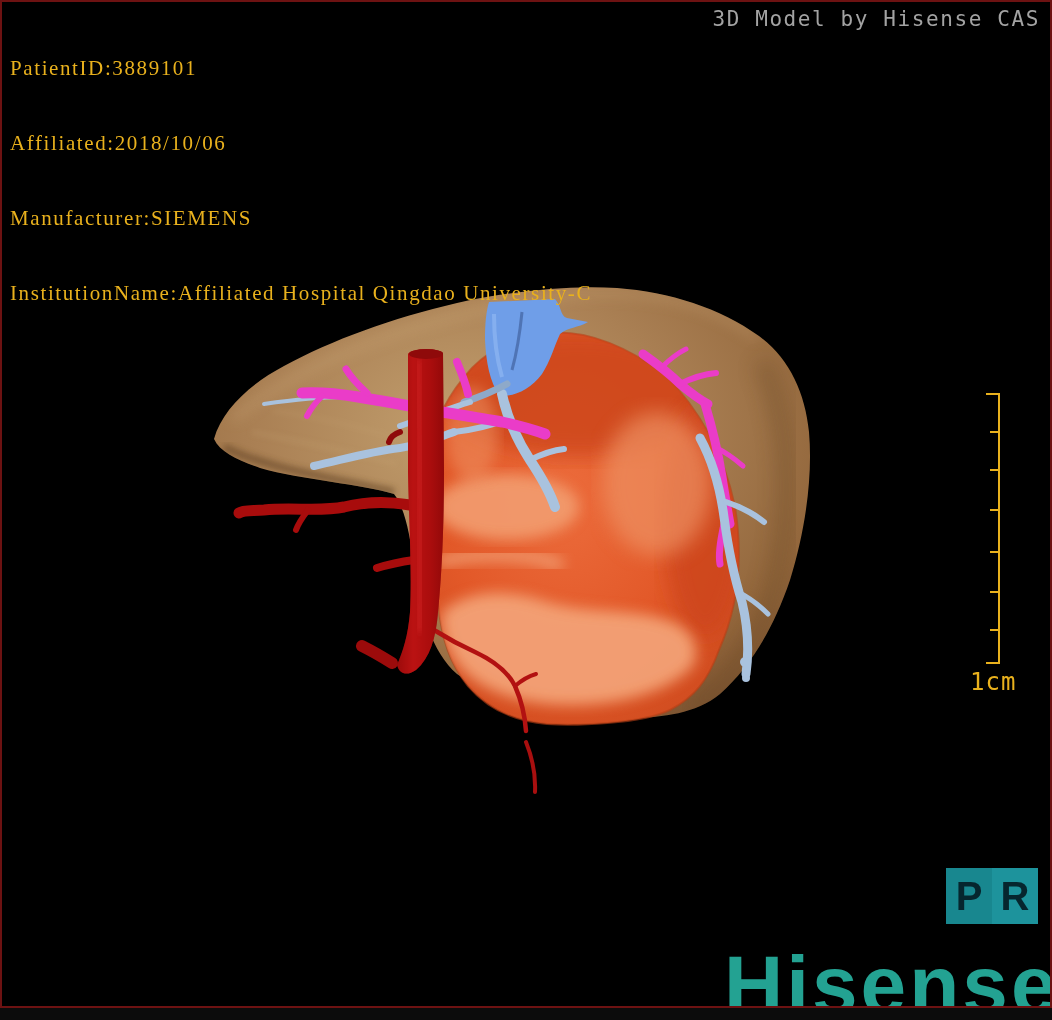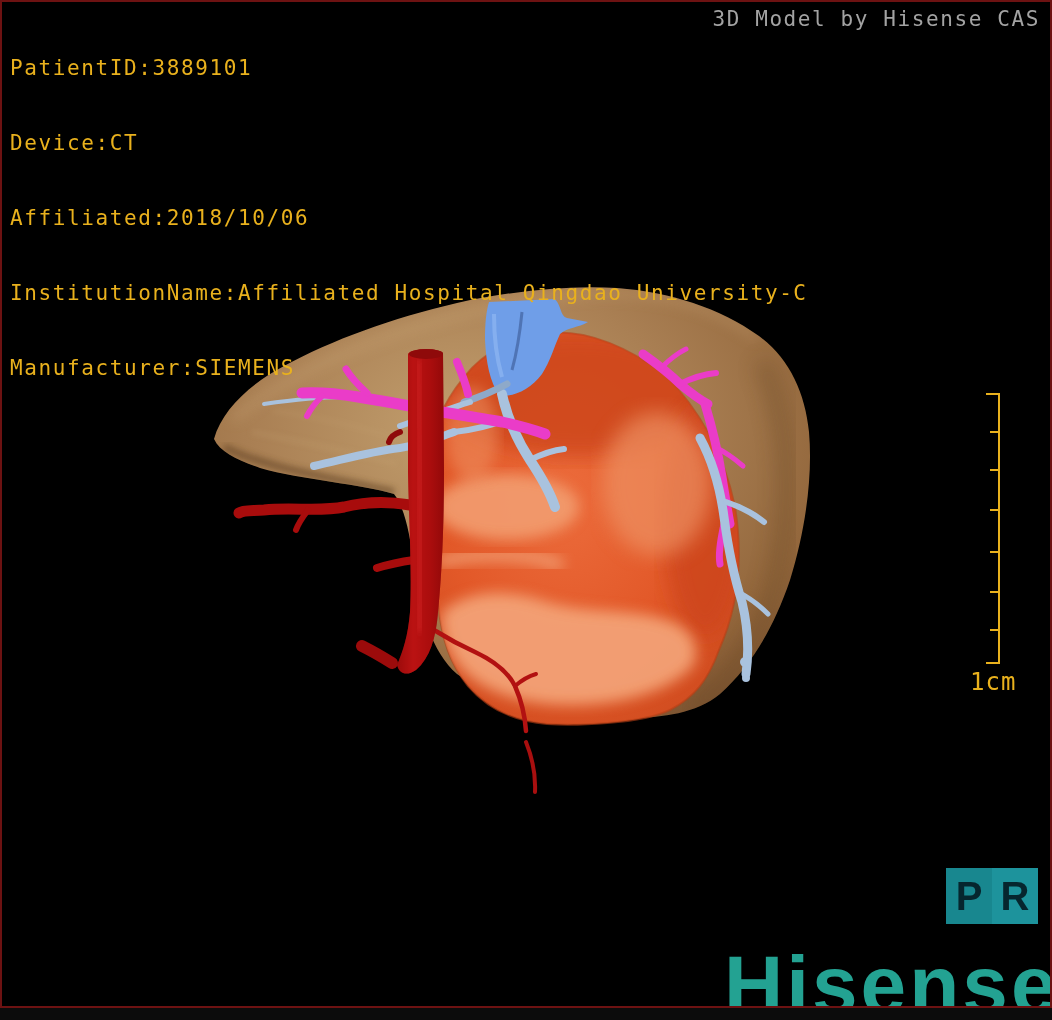--- a/index.html
+++ b/index.html
@@ -3,21 +3,21 @@
 <meta charset="utf-8">
 <style>
   html,body{margin:0;padding:0;background:#000;}
   body{width:1052px;height:1020px;position:relative;overflow:hidden;
        font-family:"DejaVu Sans Mono", monospace;}
   .frame{position:absolute;left:0;top:0;width:1052px;height:1008px;
          box-sizing:border-box;border:2px solid #6d1212;background:#000;overflow:hidden;}
   .bottom-strip{position:absolute;left:0;top:1008px;width:1052px;height:12px;background:#0c0c0c;}
   .viewport-svg{position:absolute;left:0;top:0;width:1048px;height:1004px;}
   .patient-block{position:absolute;left:8px;top:4px;color:#e9b11d;font-size:21px;
-                 line-height:25px;letter-spacing:1.6px;white-space:pre;}
+                 line-height:25px;letter-spacing:1.6px;white-space:pre;font-family:Liberation Serif, serif;}
   .watermark{position:absolute;right:10px;top:5px;color:#a3a3a3;font-size:21px;
              letter-spacing:1.6px;white-space:pre;}
   .volumes-block{position:absolute;left:8px;top:950px;font-size:21px;line-height:26px;
                  letter-spacing:1.6px;white-space:pre;}
   .volume-label{display:inline-block;width:212px;}
   .tumor-line{color:#e2432c;}
   .pr-badge{position:absolute;left:944px;top:866px;width:92px;height:56px;display:flex;}
   .pr-tile{width:46px;height:56px;display:flex;align-items:center;justify-content:center;
            color:#06262e;font-family:"Liberation Sans",sans-serif;font-weight:700;font-size:40px;}
   .pr-tile-p{background:#18878f;}
@@ -194,24 +194,23 @@
       <line x1="988" y1="550" x2="998" y2="550"></line>
       <line x1="988" y1="590" x2="998" y2="590"></line>
       <line x1="988" y1="628" x2="998" y2="628"></line>
       <line x1="984" y1="661" x2="998" y2="661"></line>
       <text x="968" y="688" fill="#e9b11d" stroke="none" font-size="24" font-family="DejaVu Sans Mono, monospace" letter-spacing="1">1cm</text>
     </g>
   </svg>
 
   <div class="patient-block">
     <div><span>PatientID:</span><span>3889101</span></div>
-    <div><span>Device:</span><span>CT</span></div>
     <div><span>Affiliated:</span><span>2018/10/06</span></div>
+    <div><span>Manufacturer:</span><span>SIEMENS</span></div>
     <div><span>InstitutionName:</span><span>Affiliated Hospital Qingdao University-C</span></div>
-    <div><span>Manufacturer:</span><span>SIEMENS</span></div>
   </div>
 
   <div class="watermark">3D Model by Hisense CAS</div>
 
   <div class="volumes-block">
     <div class="tumor-line"><span class="volume-label">Tumor Volume:</span><span>325.9ml</span></div>
     
   </div>
 
   <div class="pr-badge">

